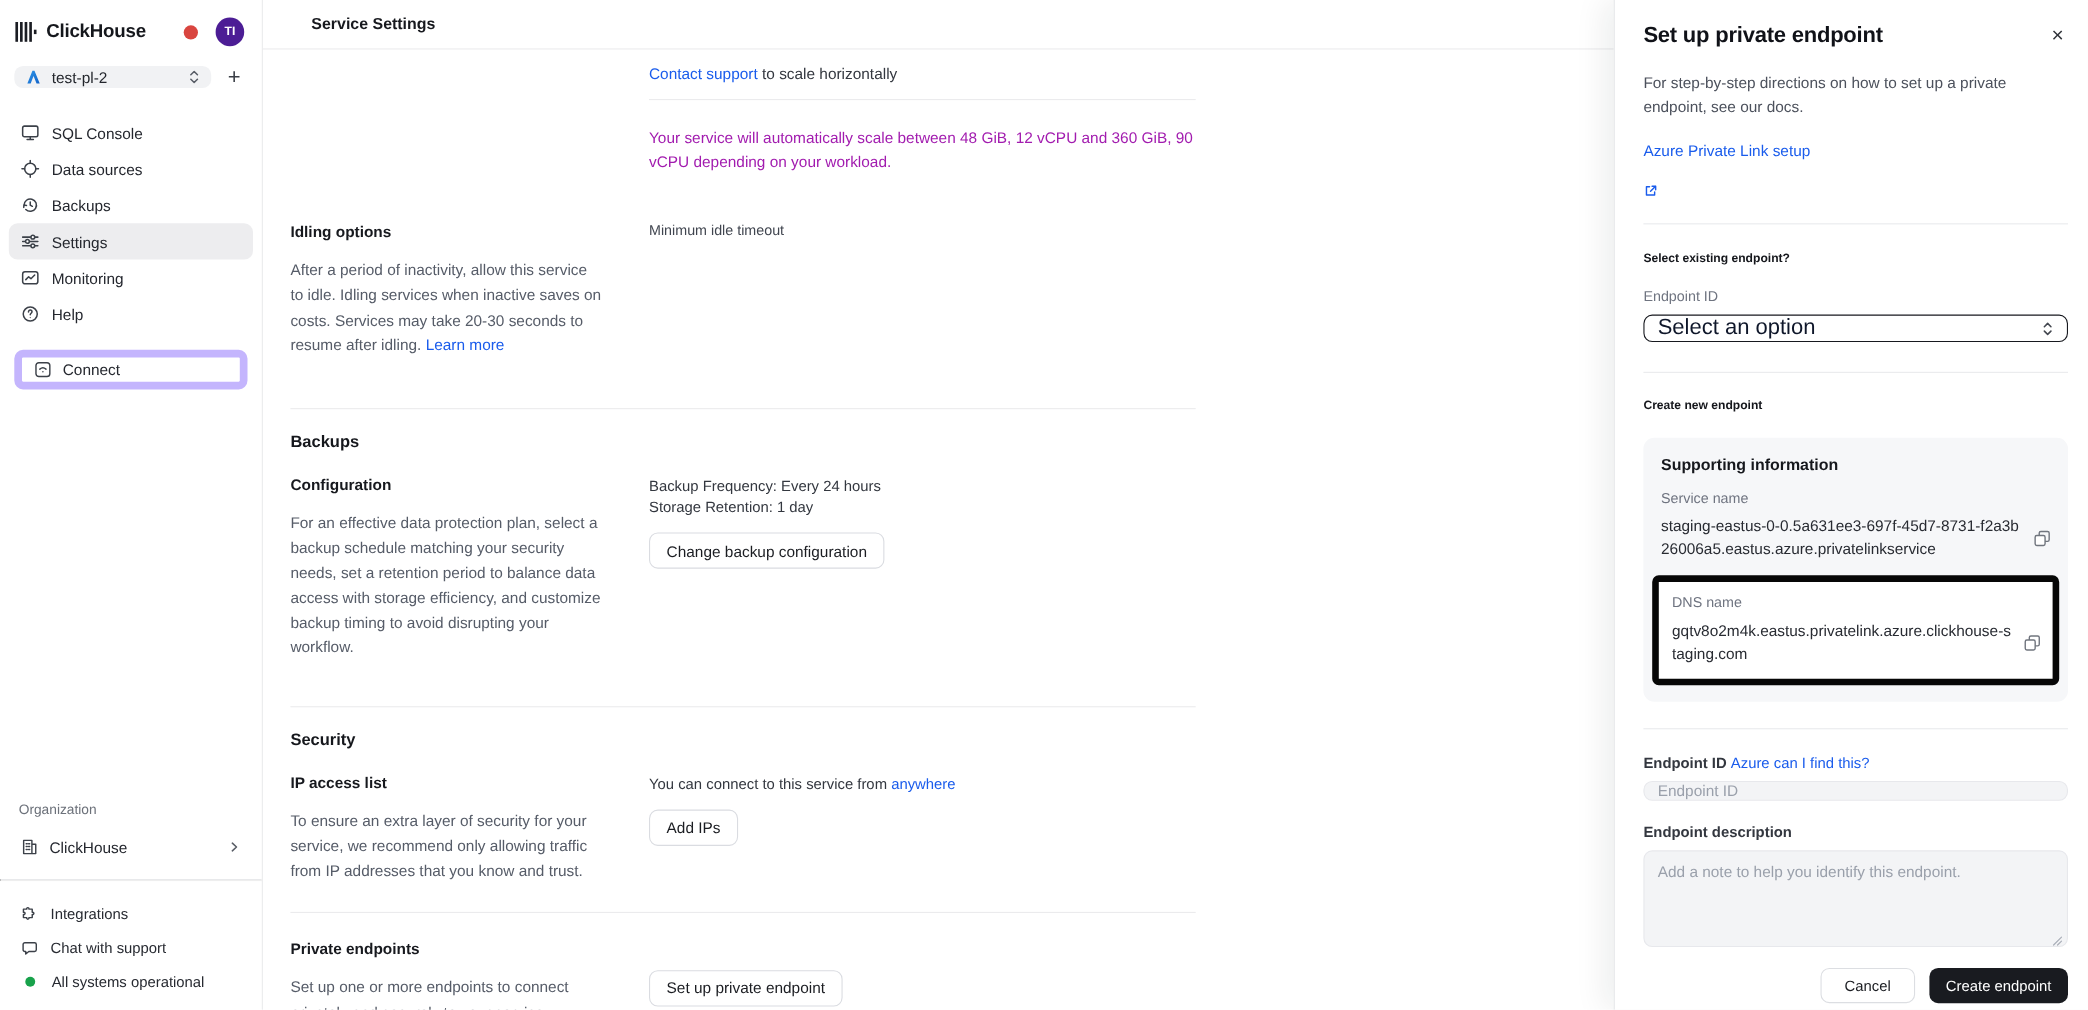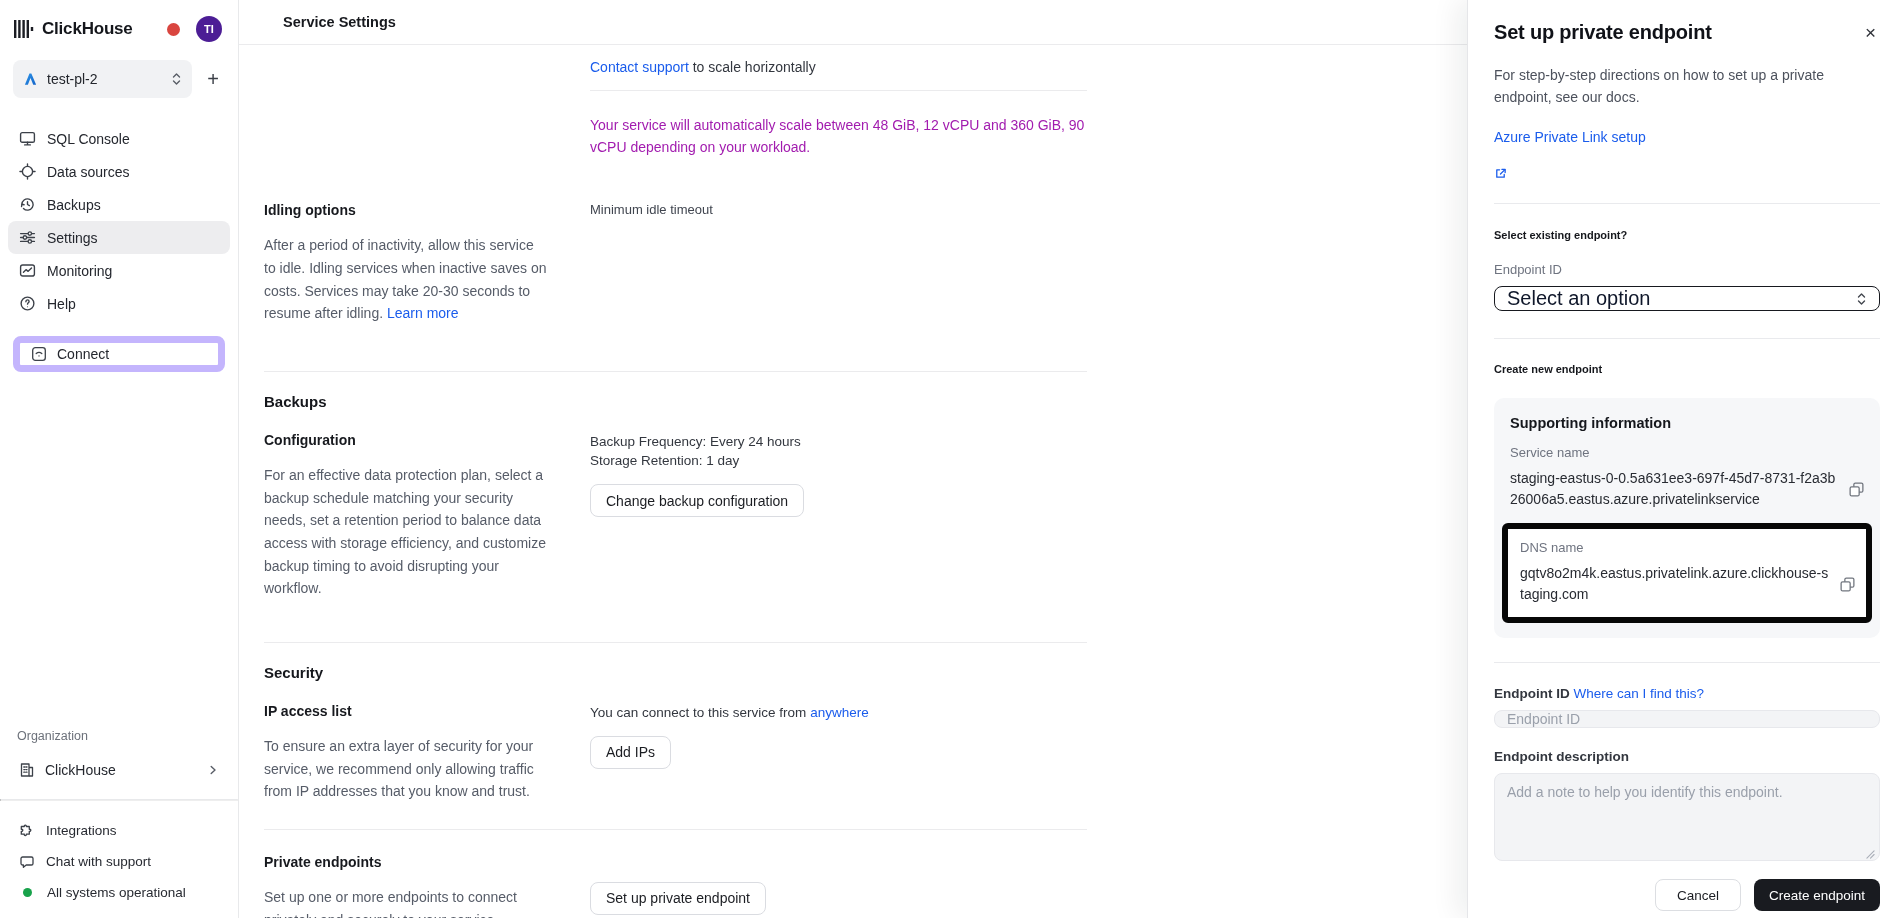--- a/index.html
+++ b/index.html
@@ -13,21 +13,21 @@
 
   
   .sidebar { position:absolute; left:0; top:0; width:239px; height:918px;
     border-right:1px solid #e8e9eb; display:flex; flex-direction:column; background:#fff; }
   .brand-row { display:flex; align-items:center; padding:16px 16px 0 13px; }
   .brand-name { font-size:17px; font-weight:bold; letter-spacing:-0.2px; margin-left:7px; color:#15171c; }
   .rec-dot { width:13px; height:13px; border-radius:50%; background:#d9453f; margin-left:auto; }
   .avatar { width:26px; height:26px; border-radius:50%; background:#4c1d95; color:#fff;
     font-size:11px; font-weight:bold; display:flex; align-items:center; justify-content:center; margin-left:16px; }
   .selector-row { display:flex; align-items:center; margin:18px 13px 0 13px; gap:9px; }
-  .service-select { flex:1; height:38px; background:#f1f2f4; border-radius:8px; display:flex;
+  .service-select { flex:1; height:20px; background:#f1f2f4; border-radius:8px; display:flex;
     align-items:center; padding:0 10px; gap:9px; cursor:pointer; }
   .service-name { font-size:14px; color:#23262c; }
   .service-select .updown { margin-left:auto; }
   .add-btn { font-size:20px; color:#3a3e46; width:24px; text-align:center; cursor:pointer; line-height:1; }
   .nav { margin:24px 8px 0; }
   .nav-item { height:33px; display:flex; align-items:center; gap:11px; padding:0 11px;
     border-radius:8px; font-size:14px; color:#24272e; cursor:pointer; }
   .nav-item.active { background:#ededef; }
   .connect-btn { margin:16px 13px 0; height:36px; border:7px solid #c4b5fd; border-radius:8px;
     display:flex; align-items:center; gap:10px; padding:0 11px; font-size:14px; color:#24272e; cursor:pointer; }
@@ -392,21 +392,21 @@
             <rect x="5.5" y="2" width="8.5" height="8.5" rx="1.4"></rect>
               <rect x="2" y="5.5" width="8.5" height="8.5" rx="1.4" fill="#fff"></rect>
           </svg>
         </span>
       </div>
     </div>
   </div>
 
   <hr class="p-div" style="margin-top:24px;">
 
-  <div class="field-label-row" style="margin-top:23px;"><span>Endpoint ID </span><span class="link">Where can I find this?</span></div>
+  <div class="field-label-row" style="margin-top:23px;"><span>Endpoint ID </span><span class="link">Azure can I find this?</span></div>
   <input class="text-input" type="text" placeholder="Endpoint ID" style="">
 
   <div class="field-label-row" style="margin-top:21px;">Endpoint description</div>
   <div class="ta-wrap">
     <textarea class="text-area" placeholder="Add a note to help you identify this endpoint." style=""></textarea>
     <span class="ta-handle">
       <svg width="9" height="9" viewBox="0 0 10 10" stroke="#a9aeb8" stroke-width="1.2" stroke-linecap="round">
         <path d="M9 1 1 9"></path>
           <path d="M9 5 5 9"></path>
       </svg>

